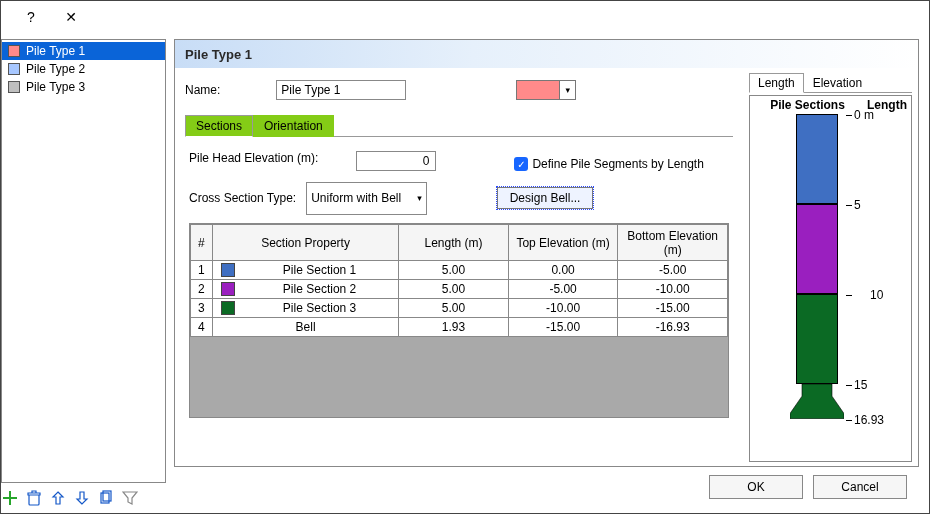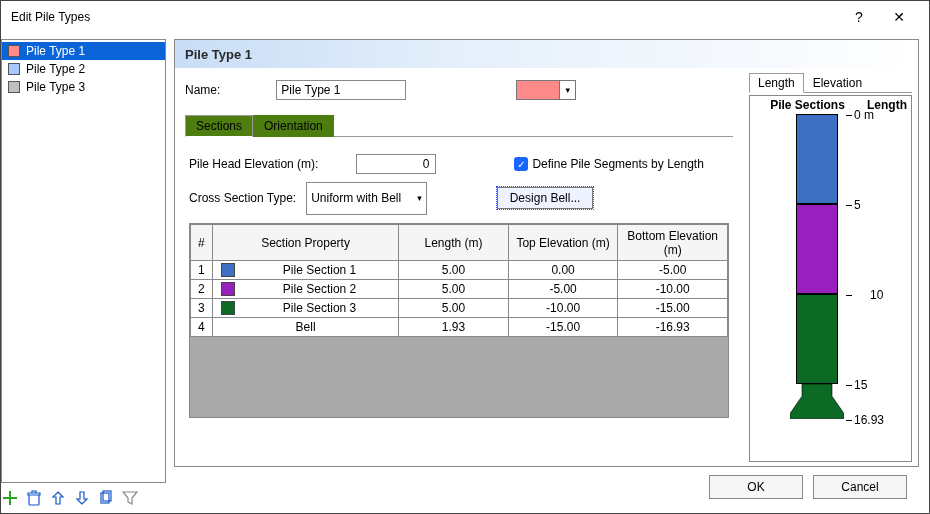--- a/index.html
+++ b/index.html
@@ -23,24 +23,24 @@
 .body-row { flex: 1; display: flex; }
 .form-area { flex: 1; padding: 8px 10px 8px 10px; display: flex; flex-direction: column; }
 .row1 { display: flex; align-items: center; gap: 10px; font-size: 12px; height: 28px; }
 .row1 .lbl { }
 .row1 input[type=text] { height: 20px; font-size: 12px; border: 1px solid #888; padding: 0 4px; }
 .row1 .name-in { width: 130px; }
 .color-dd { width: 60px; height: 20px; border: 1px solid #777; display: flex; }
 .color-dd .sw { flex: 1; background: #ff8a8a; }
 .color-dd .arr { width: 16px; border-left: 1px solid #777; display: flex; align-items: center; justify-content: center; font-size: 9px; }
 .tabs { margin-top: 10px; border-bottom: 1px solid #999; display: flex; font-size: 12px; }
-.tab { padding: 3px 10px; border: 1px solid transparent; border-bottom: none; position: relative; top: 1px; background: #4d7c0f; }
+.tab { padding: 3px 10px; border: 1px solid transparent; border-bottom: none; position: relative; top: 1px; background: #84cc16; }
 .tab.active { border-color: #999; border-bottom: 1px solid #fff; }
 .tab-content { padding: 14px 4px 0 4px; font-size: 12px; }
-.row2 { display: flex; align-items: center; gap: 14px; height: 26px; }
+.row2 { display: flex; gap: 14px; height: 26px; }
 .row2 input.num { width: 80px; height: 20px; text-align: right; padding: 0 6px; border: 1px solid #888; font-size: 12px; }
 .chk { display: flex; align-items: center; gap: 4px; }
 .chkbox { width: 14px; height: 14px; background: #1766ff; border-radius: 3px; display: flex; align-items: center; justify-content: center; color: #fff; font-size: 10px; }
 .row3 { display: flex; align-items: center; gap: 10px; height: 30px; margin-top: 6px; }
 .select { height: 33px; border: 1px solid #888; display: flex; align-items: center; padding: 0 4px; gap: 6px; font-size: 12px; }
 .select .sel-txt { width: 100px; }
 .select .sel-arr { font-size: 9px; }
 .btn { height: 22px; border: 1px solid #777; background: #f3f3f3; font-size: 12px; padding: 0 12px; display: inline-flex; align-items: center; }
 .btn.focus { outline: 1px dotted #2a4aff; background: #eef3ff; }
 .grid-wrap { margin-top: 10px; border: 1px solid #888; background: #a9a9a9; height: 195px; overflow: hidden; }
@@ -71,21 +71,20 @@
 .tick .m { width: 6px; height: 1px; background: #000; margin-right: 2px; }
 .bell { position: absolute; left: 40px; width: 54px; }
 .footer { display: flex; justify-content: flex-end; gap: 10px; padding: 8px 12px; }
 .footer .fbtn { width: 94px; height: 24px; border: 1px solid #888; background: #f6f6f6; font-size: 12px; display: flex; align-items: center; justify-content: center; }
 </style>
 </head>
 <body>
 
 <div class="window">
   <div class="titlebar">
-    <span class="title">Edit Pile Types</span>
     <span class="tbtn">?</span>
     <span class="tbtn">✕</span>
   </div>
 
   <div class="content">
 
     <div class="left-col">
       <div class="list" id="pile-type-list">
           <div class="list-item selected">
             <span class="swatch" style="background: rgb(255, 138, 138);"></span>

